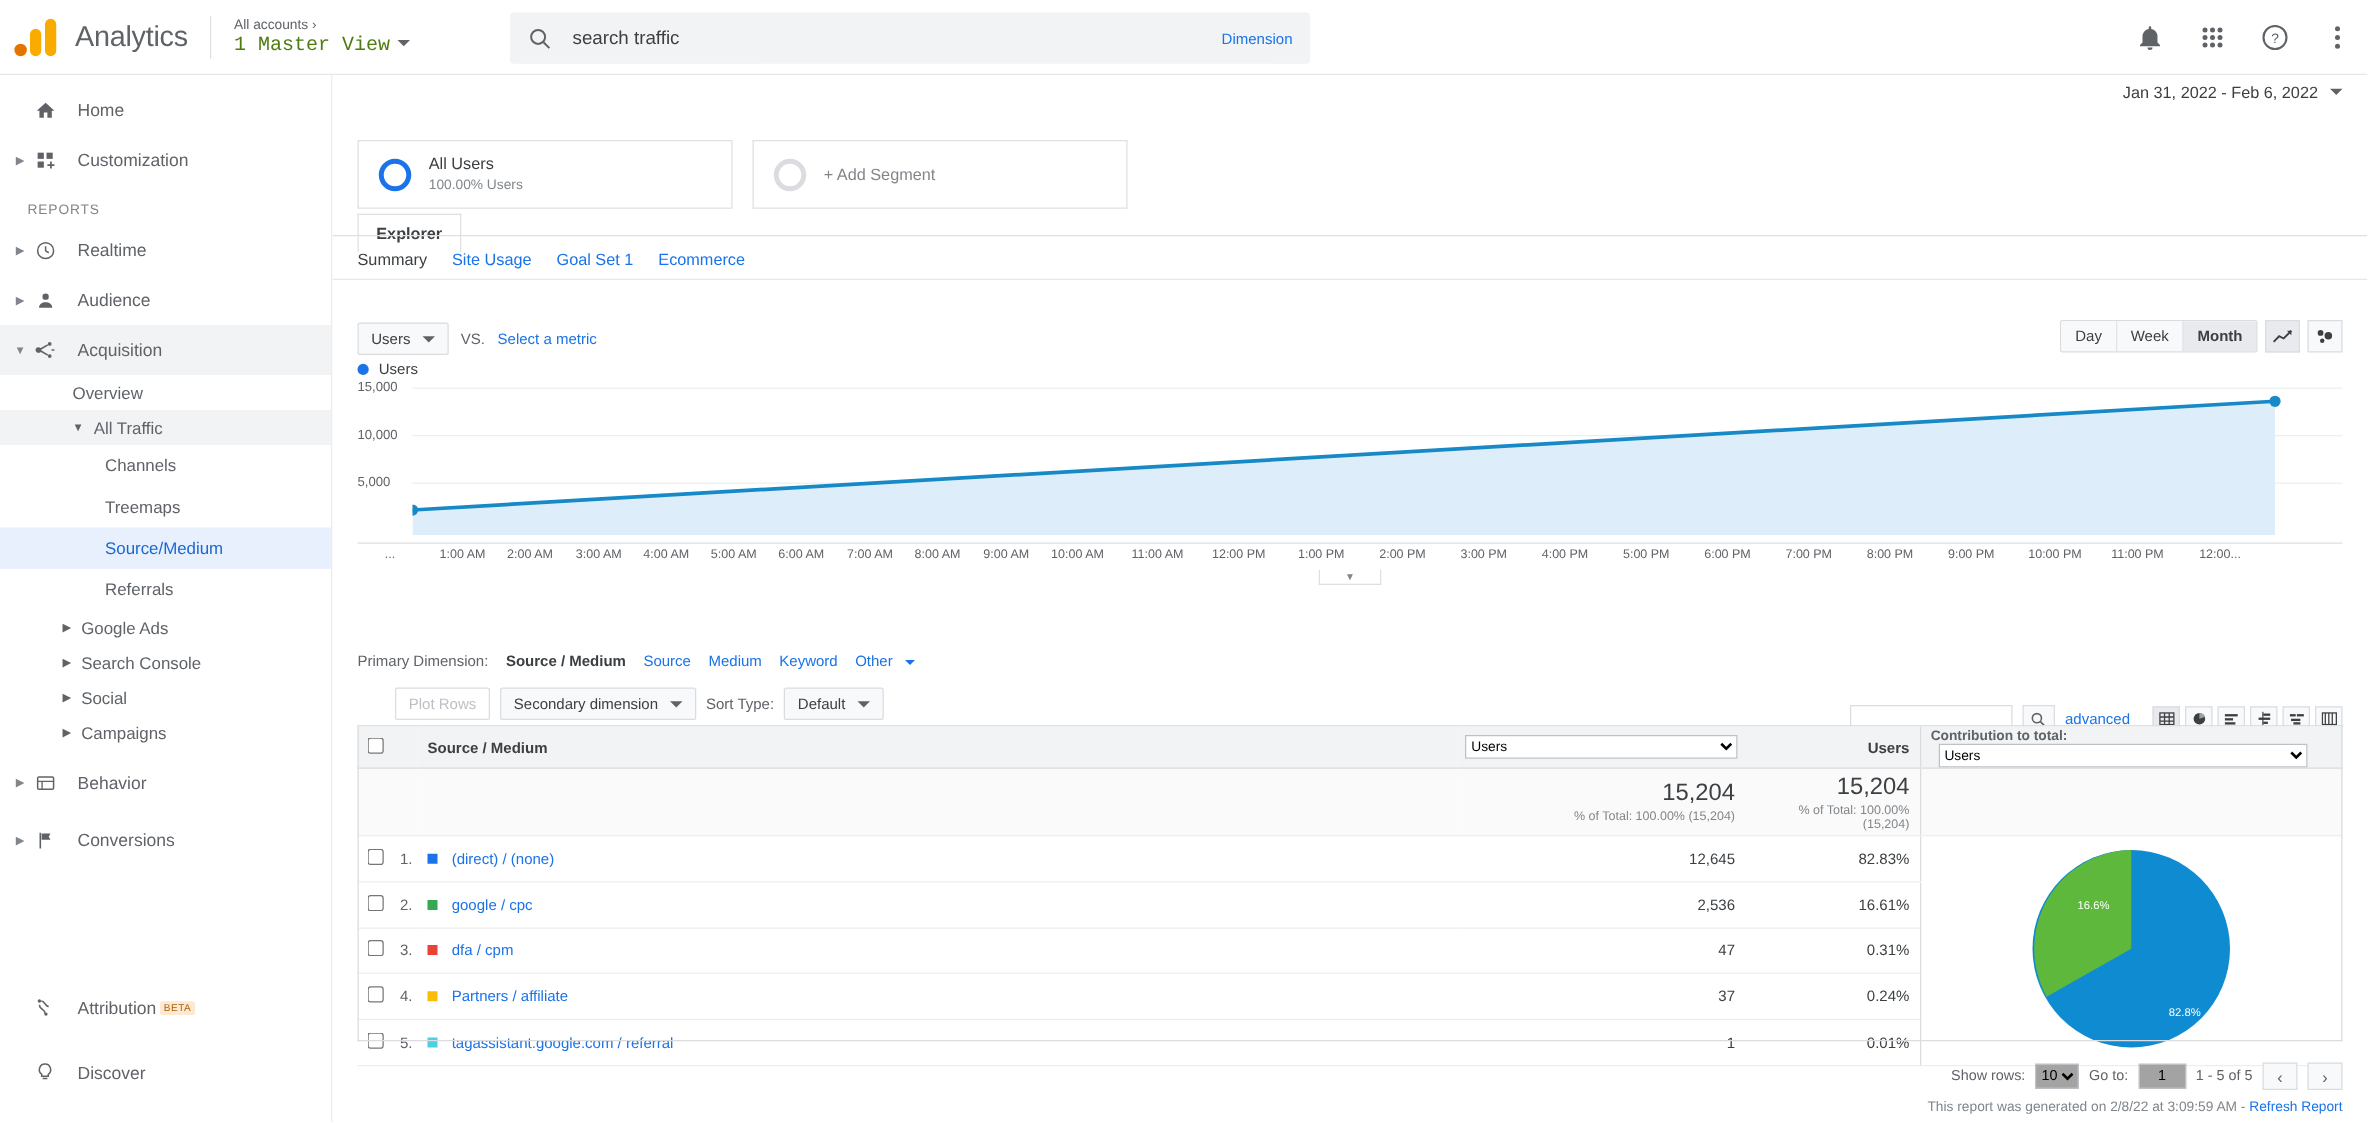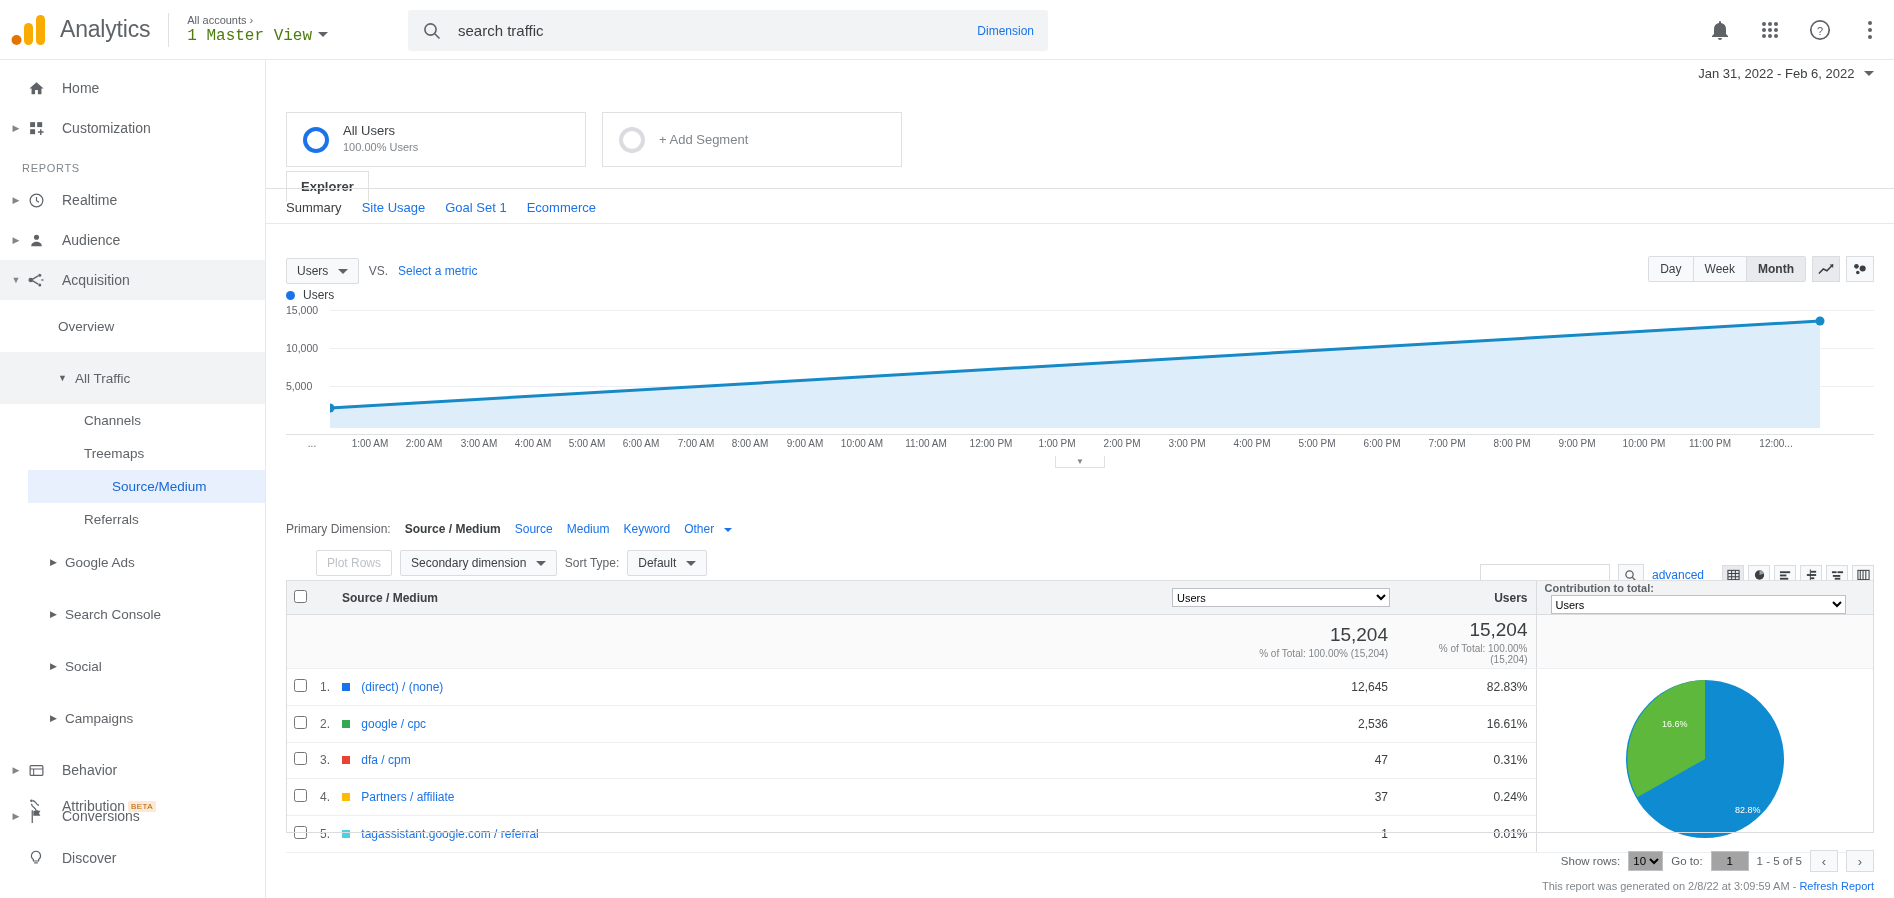--- a/index.html
+++ b/index.html
@@ -63,25 +63,25 @@
   }
   .nav-item .nicon {
     width:28px; flex:0 0 28px; display:flex; align-items:center; justify-content:center;
   }
   .nav-item .nlabel { margin-left:12px; }
   .nav-item.active { background:#f1f3f4; }
   .section-h {
     font-size:11px; color:#80868b; letter-spacing:.7px;
     padding:14px 0 6px 22px; font-weight:400;
   }
-  .sub1 { padding-left:58px; height:52px; font-size:13.5px; }
+  .sub1 { padding-left:58px; height:28px; font-size:13.5px; }
   .sub1.open { background:#f1f3f4; }
   .sub1 .tri2 { margin-right:8px; color:#5f6368; font-size:9px; }
   .sub2 { padding-left:84px; height:33px; font-size:13.5px; }
-  .sub2.selected { background:#e8f0fe; color:#1967d2;margin-left:28px; }
+  .sub2.selected { background:#e8f0fe; color:#1967d2; }
   .bottom-nav { position:absolute; bottom:14px; left:0; width:266px; }
   .bottom-nav .nav-item { height:52px; padding-left:22px; }
   .beta {
     background:#fde8d4; color:#b06000; font-size:8px; padding:1px 3px;
     border-radius:2px; vertical-align:7px; margin-left:3px; letter-spacing:.4px;
   }
 
   
   .main {
     position:absolute; top:60px; left:266px; width:1628px; height:838px;

